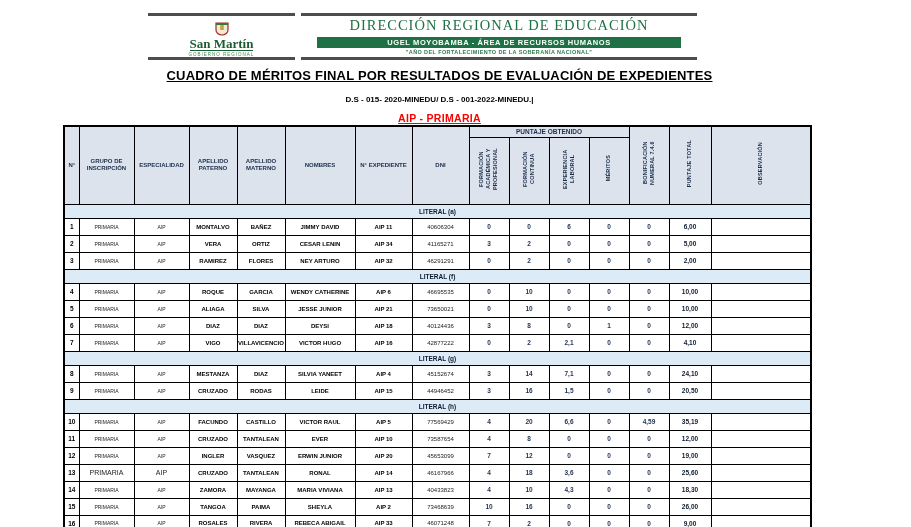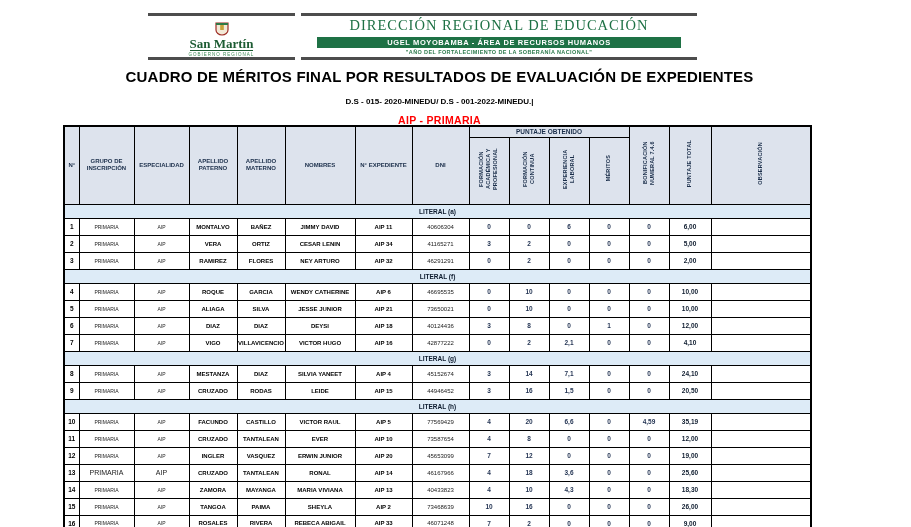--- a/index.html
+++ b/index.html
@@ -17,21 +17,21 @@
 
   .banner-box { position:absolute; left:301px; top:13px; width:396px; height:47px;
     border-top:3px solid #4d4d4d; border-bottom:3px solid #4d4d4d;
     display:flex; flex-direction:column; align-items:center; justify-content:center; }
   .banner-l1 { font-family:"Liberation Serif", serif; font-weight:normal; font-size:14.5px; letter-spacing:1px; color:#1e7145; line-height:1.05; white-space:nowrap; }
   .banner-l2 { width:92%; background:#1e7145; color:#fff; font-weight:bold; font-size:7.5px; letter-spacing:.6px; text-align:center; padding:1px 0; margin-top:3px; }
   .banner-l3 { font-size:5.5px; font-weight:bold; color:#2c7a4c; letter-spacing:.4px; margin-top:1px; }
 
   
   .titles { position:absolute; left:63px; top:68px; width:753px; text-align:center; color:#000; }
-  .doc-title { font-size:15px; font-weight:bold; letter-spacing:.2px; }
+  .doc-title { font-size:13px; font-weight:bold; text-decoration:underline; letter-spacing:.2px; }
   .doc-subtitle { font-size:8px; font-weight:bold; margin-top:12px; }
   .sheet-title { font-size:10.5px; font-weight:bold; color:#f00; text-decoration:underline; margin-top:8px; letter-spacing:.3px; }
 
   
   .tbl-wrap { position:absolute; left:63px; top:125px; }
   table { border-collapse:collapse; table-layout:fixed; background:#fff; }
   td, th { border:1px solid #000; overflow:hidden; }
   table { border:2px solid #000; }
 
   thead th { background:#dde3ed; color:#1a2e4a; }

